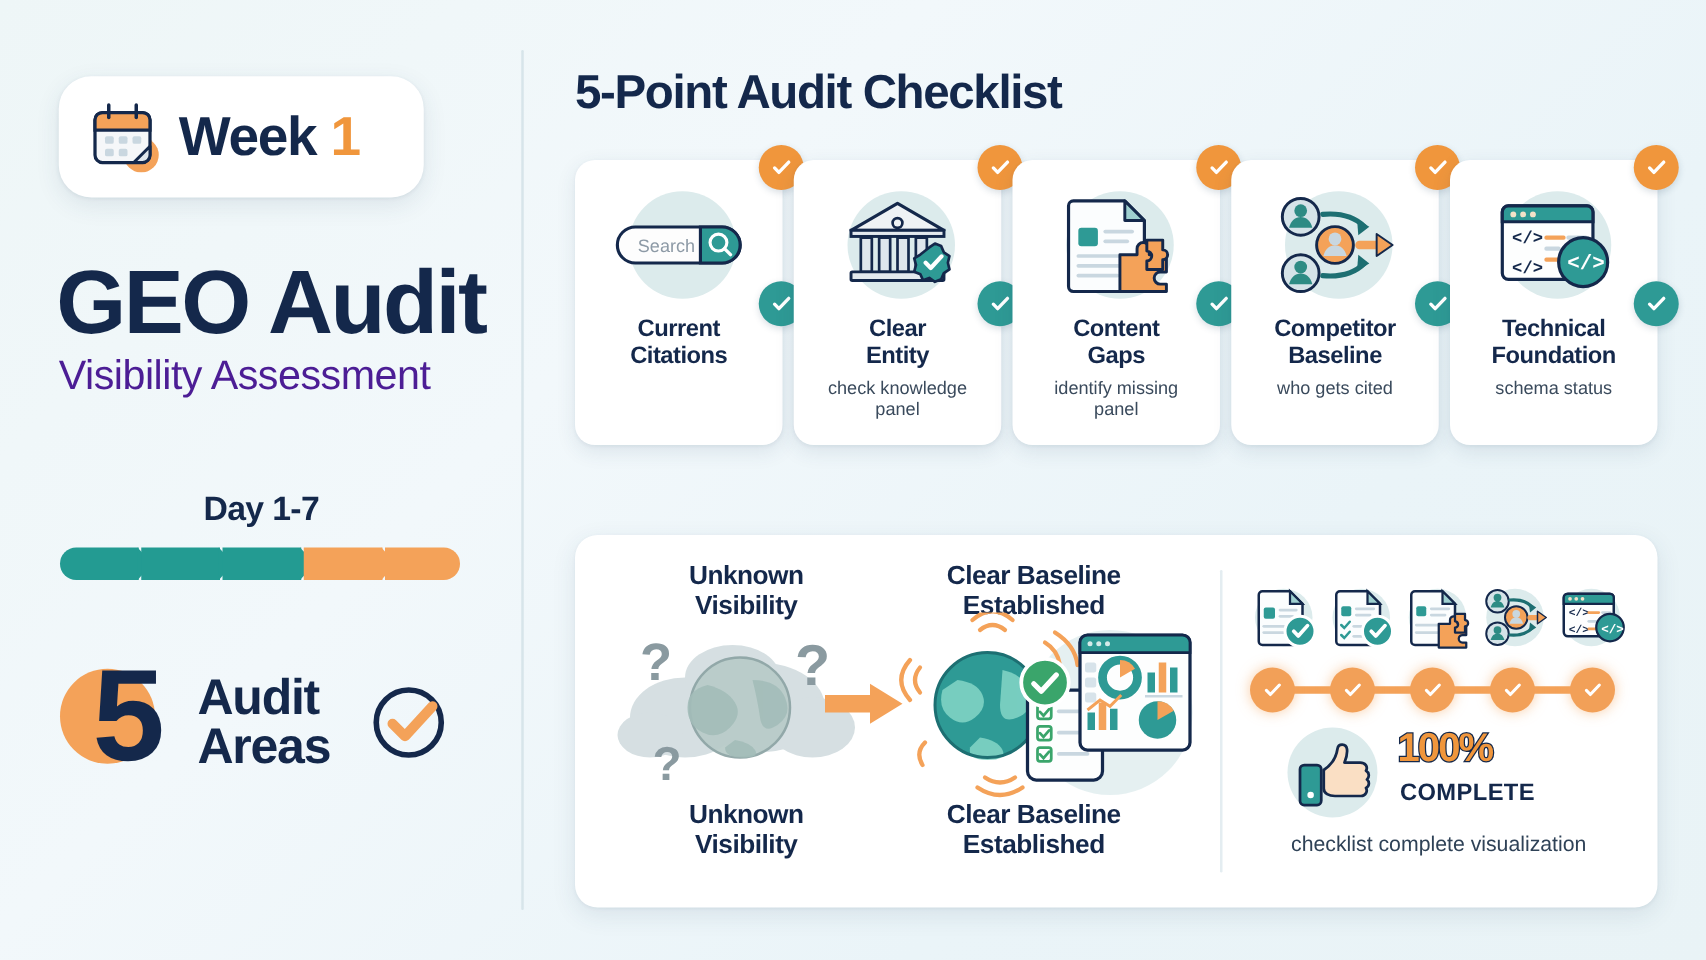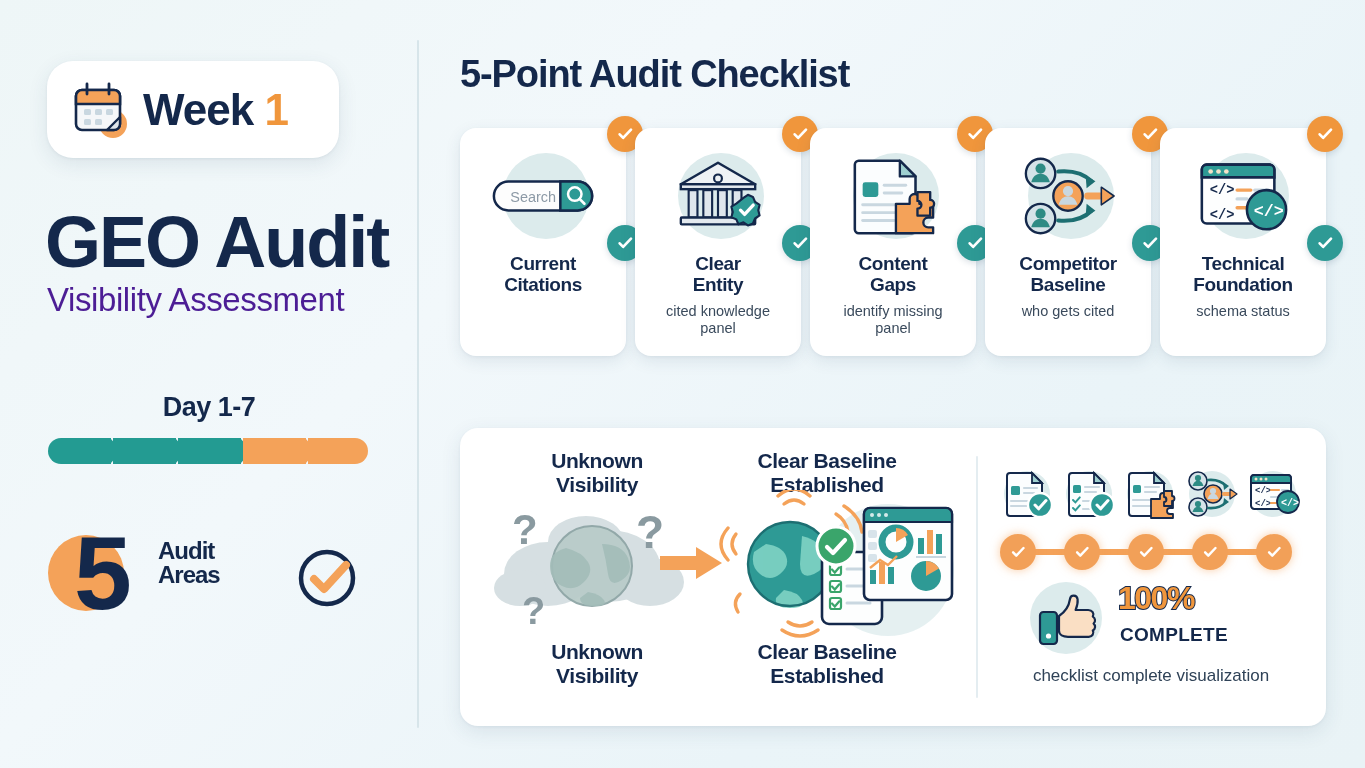--- a/index.html
+++ b/index.html
@@ -90,21 +90,21 @@
     width: 76px; height: 76px; border-radius: 50%;
     background: #f4a259;
   }
   .five-num {
     position: absolute; left: 26px; top: -4px;
     font-size: 104px; font-weight: bold; color: #14284b; line-height: 1;
     letter-spacing: -4px;
   }
   .five-words {
     position: absolute; left: 110px; top: 14px;
-    font-size: 24px; font-weight: bold; color: #14284b;
+    font-size: 40px; font-weight: bold; color: #14284b;
     line-height: .98; letter-spacing: -1px;
   }
   .five-check { position: absolute; left: 248px; top: 22px; width: 62px; height: 62px; }
 
   
   .sec-h {
     font-size: 38px; font-weight: bold; color: #14284b;
     letter-spacing: -1.1px;
   }
   #checklist-heading { position: absolute; left: 42px; top: 53px; }
@@ -347,21 +347,21 @@
             <rect x="8" y="62" width="76" height="7" rx="1" fill="#e3e9ee" stroke="#14284b" stroke-width="2.4"></rect>
             <path d="M72 42l4.6-3.2 5.1 2.1 2.2 5.1 4.6 3-1.3 5.5 1.3 5.4-4.6 3.1-2.2 5-5.1 2.1-4.6-3.2-5.1 2-2.2-5-5-2.1 1.4-5.5-1.4-5.4 5-3.1z" fill="#2e9a95" stroke="#14284b" stroke-width="2.2" stroke-linejoin="round"></path>
             <path d="M69 54.5l4.2 4.3 8.8-9.5" fill="none" stroke="#fff" stroke-width="3.4" stroke-linecap="round" stroke-linejoin="round"></path>
           </svg>
         </div>
         <div class="card-title">
           <div>Clear</div>
           <div>Entity</div>
         </div>
         <div class="card-desc">
-          <div>cited knowledge</div>
+          <div>check knowledge</div>
           <div>panel</div>
         </div>
       </div>
 
       <div class="card">
         <div class="badge-orange">
           <svg viewBox="0 0 36 36" width="24" height="24">
               <path d="M10 18.5l5.2 5.4L27 11.5" fill="none" stroke="#fff" stroke-width="4" stroke-linecap="round" stroke-linejoin="round"></path>
             </svg>
         </div>

